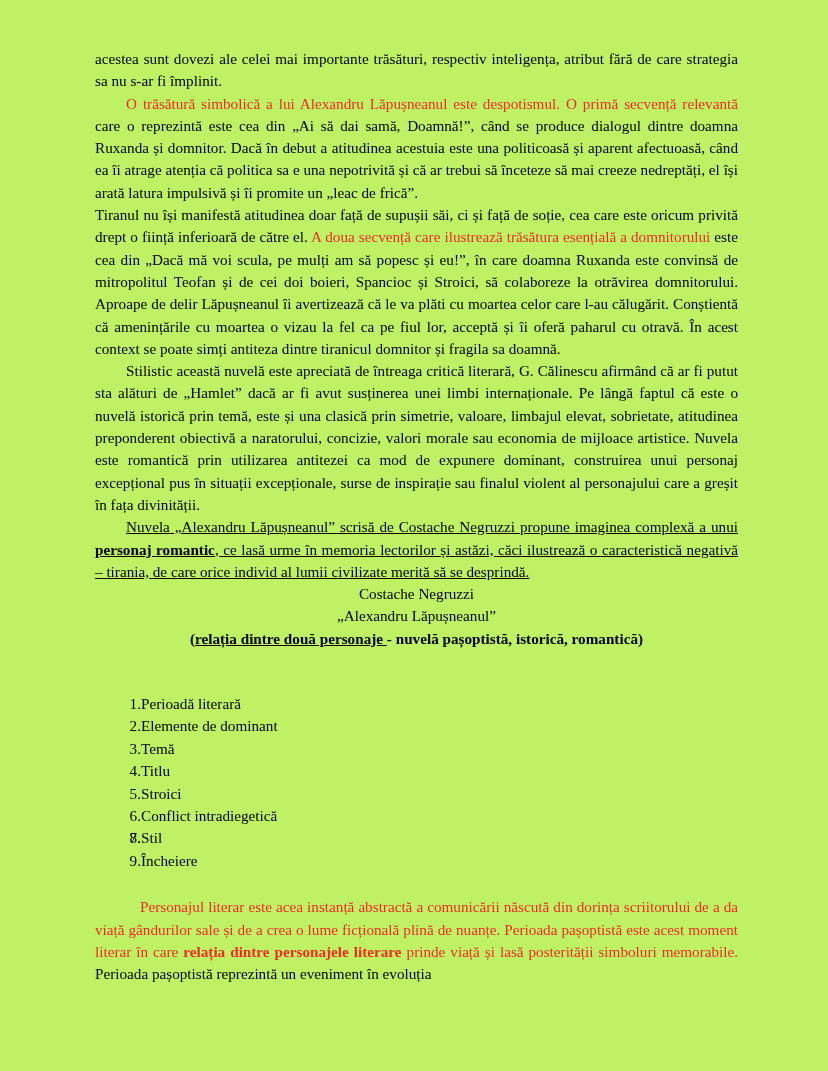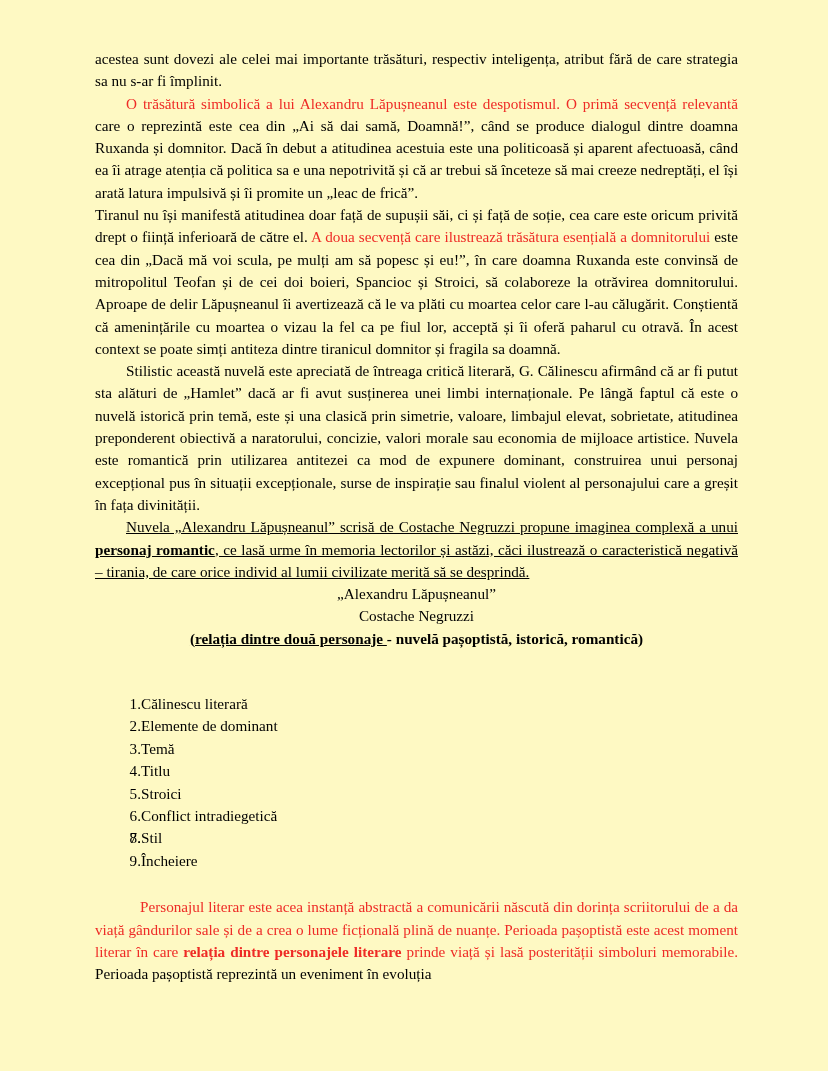--- a/index.html
+++ b/index.html
@@ -4,21 +4,21 @@
 <style>
   html, body {
     margin: 0;
     padding: 0;
     background: #ffffff;
   }
   .page {
     position: relative;
     width: 828px;
     height: 1071px;
-    background: #fef9c3;
+    background: #bef264;
     overflow: hidden;
     font-family: "Liberation Serif", "DejaVu Serif", serif;
     color: #000000;
   }
   .content {
     position: absolute;
     left: 95px;
     top: 48px;
     width: 643px;
   }
@@ -95,30 +95,30 @@
     <p class="body"><span>acestea sunt dovezi ale celei mai importante trăsături, respectiv inteligența, atribut fără de care strategia sa nu s-ar fi împlinit.</span></p>
 
     <p class="body indent"><span class="red">O trăsătură simbolică a lui Alexandru Lăpușneanul este despotismul. O primă secvență relevantă</span><span> care o reprezintă este cea din „Ai să dai samă, Doamnă!”, când se produce dialogul dintre doamna Ruxanda și domnitor. Dacă în debut a atitudinea acestuia este una politicoasă și aparent afectuoasă, când ea îi atrage atenția că politica sa e una nepotrivită și că ar trebui să înceteze să mai creeze nedreptăți, el își arată latura impulsivă și îi promite un „leac de frică”.</span></p>
 
     <p class="body"><span>Tiranul nu își manifestă atitudinea doar față de supușii săi, ci și față de soție, cea care este oricum privită drept o ființă inferioară de către el. </span><span class="red">A doua secvență care ilustrează trăsătura esențială a domnitorului</span><span> este cea din „Dacă mă voi scula, pe mulți am să popesc și eu!”, în care doamna Ruxanda este convinsă de mitropolitul Teofan și de cei doi boieri, Spancioc și Stroici, să colaboreze la otrăvirea domnitorului. Aproape de delir Lăpușneanul îi avertizează că le va plăti cu moartea celor care l-au călugărit. Conștientă că amenințările cu moartea o vizau la fel ca pe fiul lor, acceptă și îi oferă paharul cu otravă. În acest context se poate simți antiteza dintre tiranicul domnitor și fragila sa doamnă.</span></p>
 
     <p class="body indent"><span>Stilistic această nuvelă este apreciată de întreaga critică literară, G. Călinescu afirmând că ar fi putut sta alături de „Hamlet” dacă ar fi avut susținerea unei limbi internaționale. Pe lângă faptul că este o nuvelă istorică prin temă, este și una clasică prin simetrie, valoare, limbajul elevat, sobrietate, atitudinea preponderent obiectivă a naratorului, concizie, valori morale sau economia de mijloace artistice. Nuvela este romantică prin utilizarea antitezei ca mod de expunere dominant, construirea unui personaj excepțional pus în situații excepționale, surse de inspirație sau finalul violent al personajului care a greșit în fața divinității.</span></p>
 
     <p class="body indent left-align"><span>Nuvela „Alexandru Lăpușneanul” scrisă de Costache Negruzzi propune imaginea complexă a unui </span><span class="bold">personaj romantic</span><span>, ce lasă urme în memoria lectorilor și astăzi, căci ilustrează  o caracteristică negativă – tirania, de care orice individ al lumii civilizate merită să se desprindă.</span></p>
 
+    <p class="center-block"><span>Costache Negruzzi</span></p>
+
     <p class="center-block"><span>„Alexandru Lăpușneanul”</span></p>
-
-    <p class="center-block"><span>Costache Negruzzi</span></p>
 
     <p class="heading-line"><span class="underline">(relația dintre două personaje </span><span>- nuvelă pașoptistă, istorică, romantică)</span></p>
 
     <div class="gap-list-top"></div>
 
     <ol class="items">
-      <li><span class="num">1.</span><span>Călinescu literară</span></li>
+      <li><span class="num">1.</span><span>Perioadă literară</span></li>
       <li><span class="num">2.</span><span>Elemente de dominant</span></li>
       <li><span class="num">3.</span><span>Temă</span></li>
       <li><span class="num">4.</span><span>Titlu</span></li>
       <li><span class="num">5.</span><span>Stroici</span></li>
       <li><span class="num">6.</span><span>Conflict intradiegetică</span></li>
       <li><span class="num">7.</span></li>
       <li><span class="num">8.</span><span>Stil</span></li>
       <li><span class="num">9.</span><span>Încheiere</span></li>
     </ol>
 

